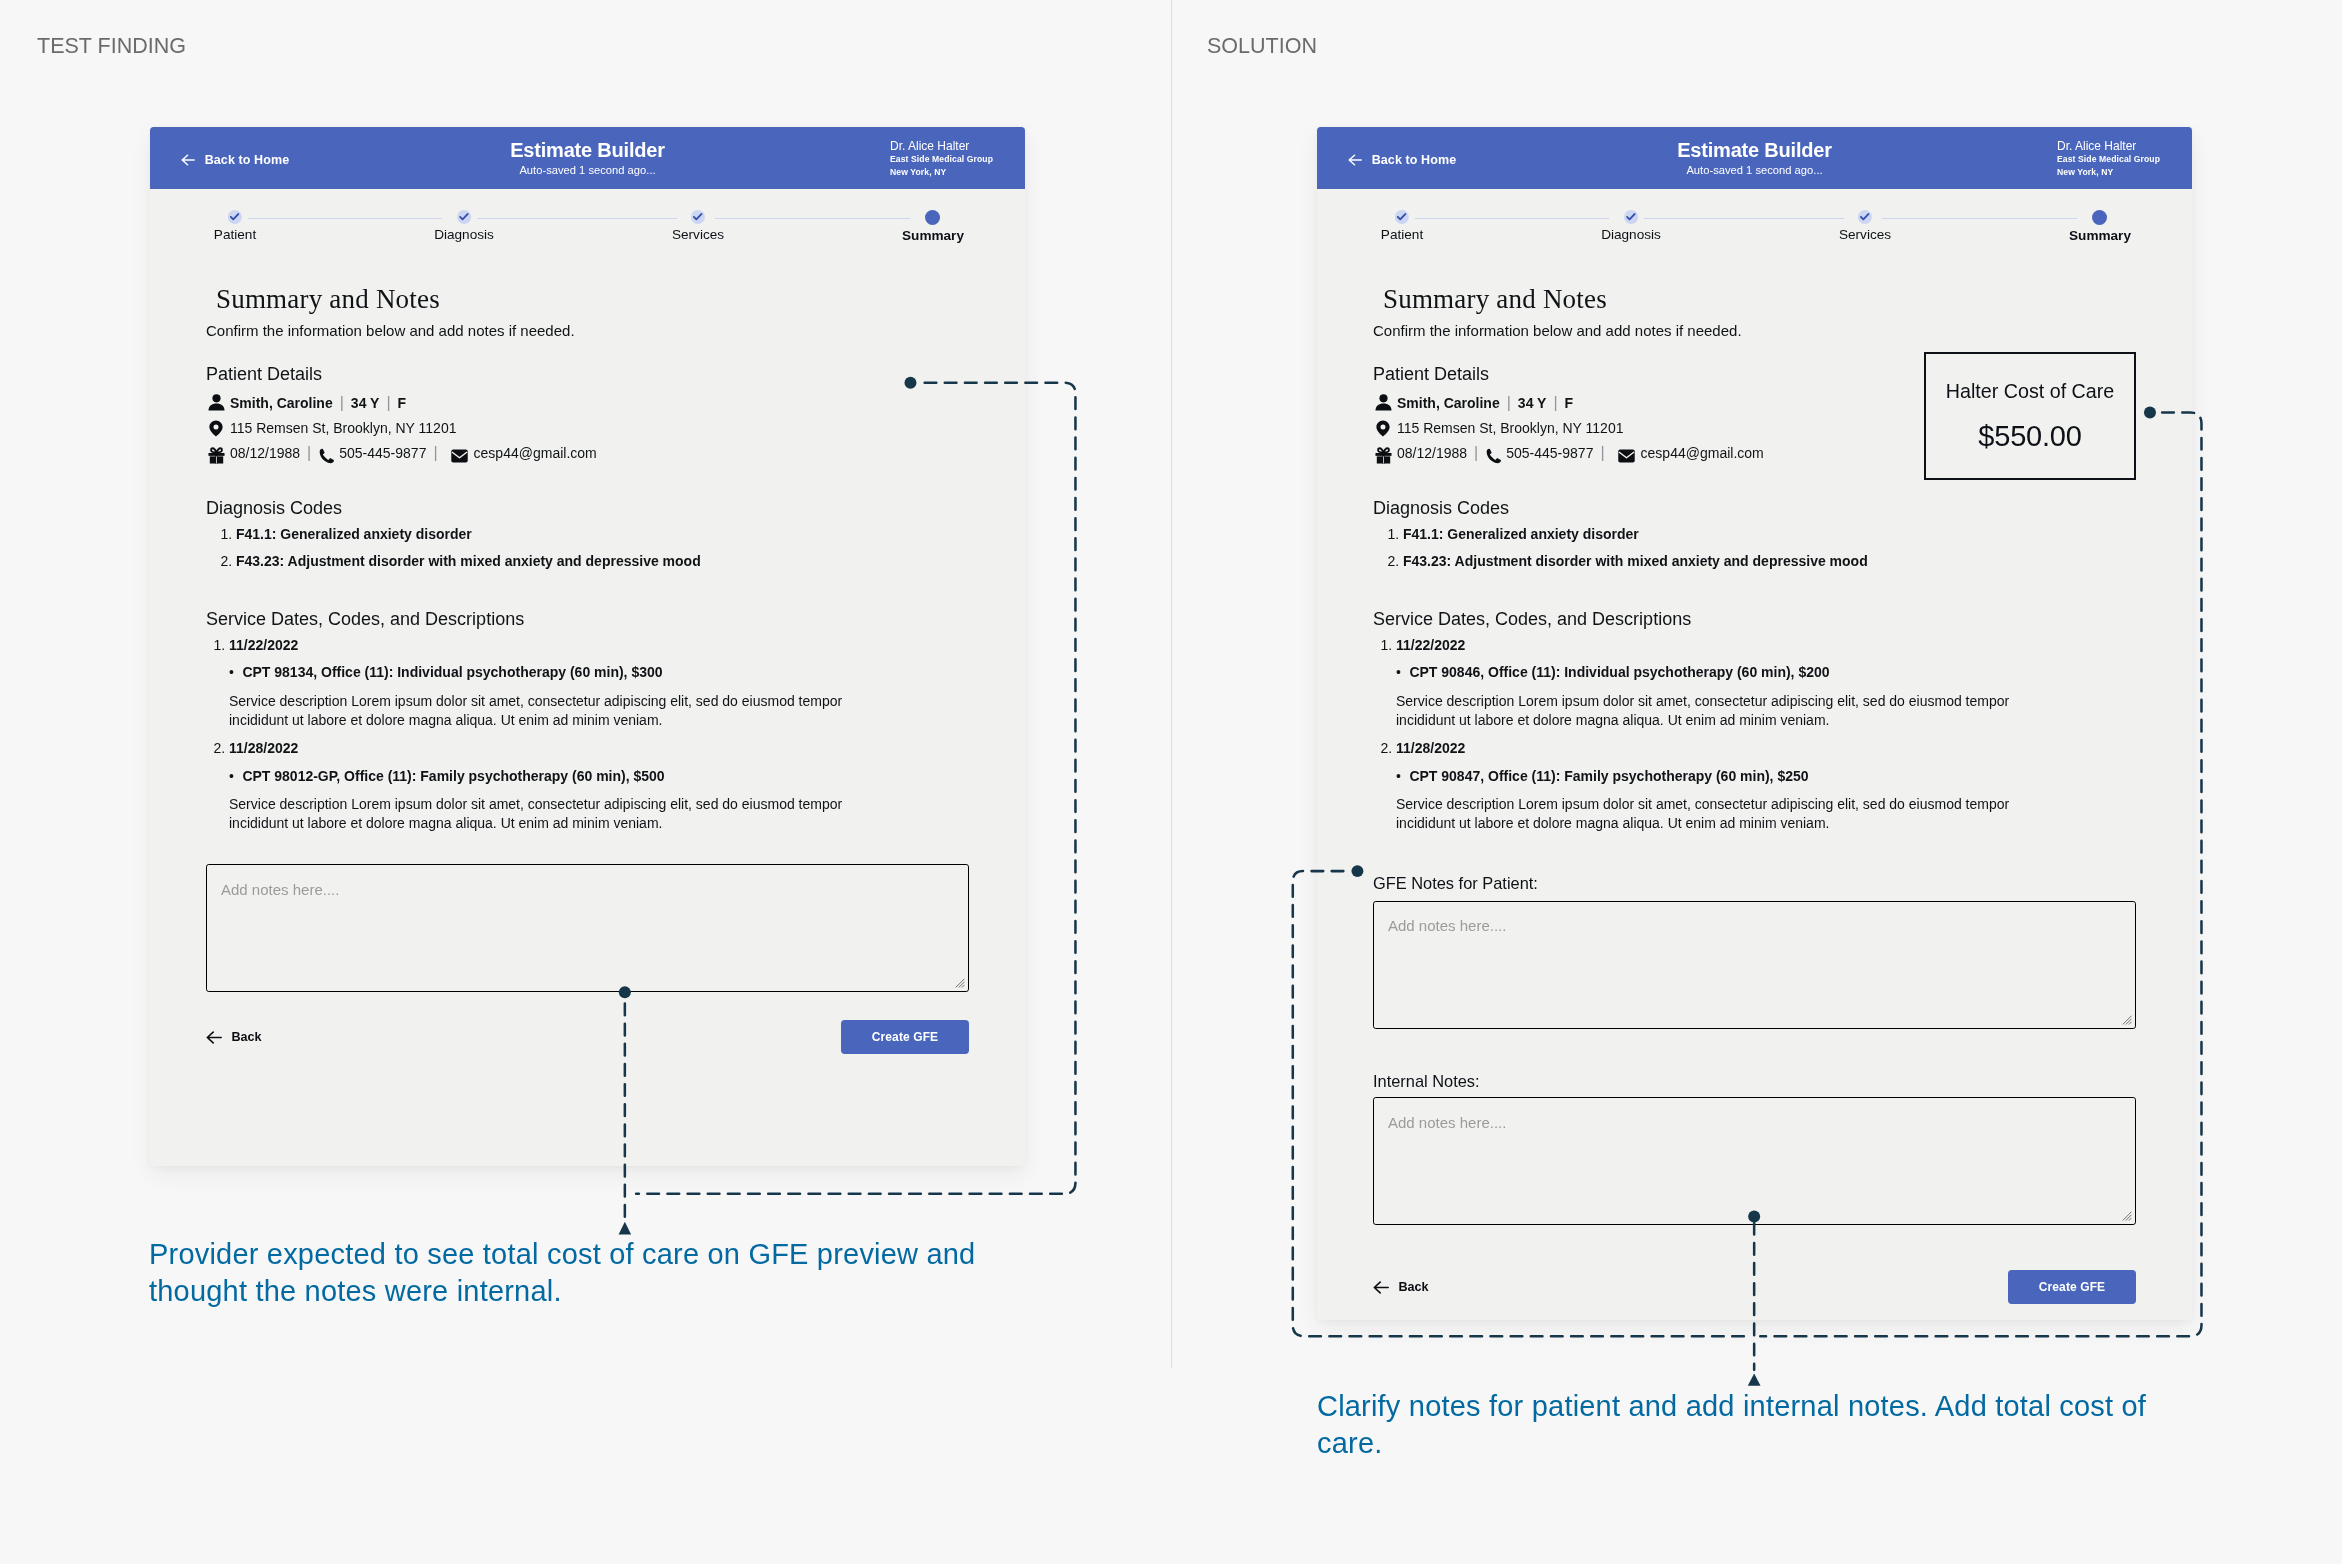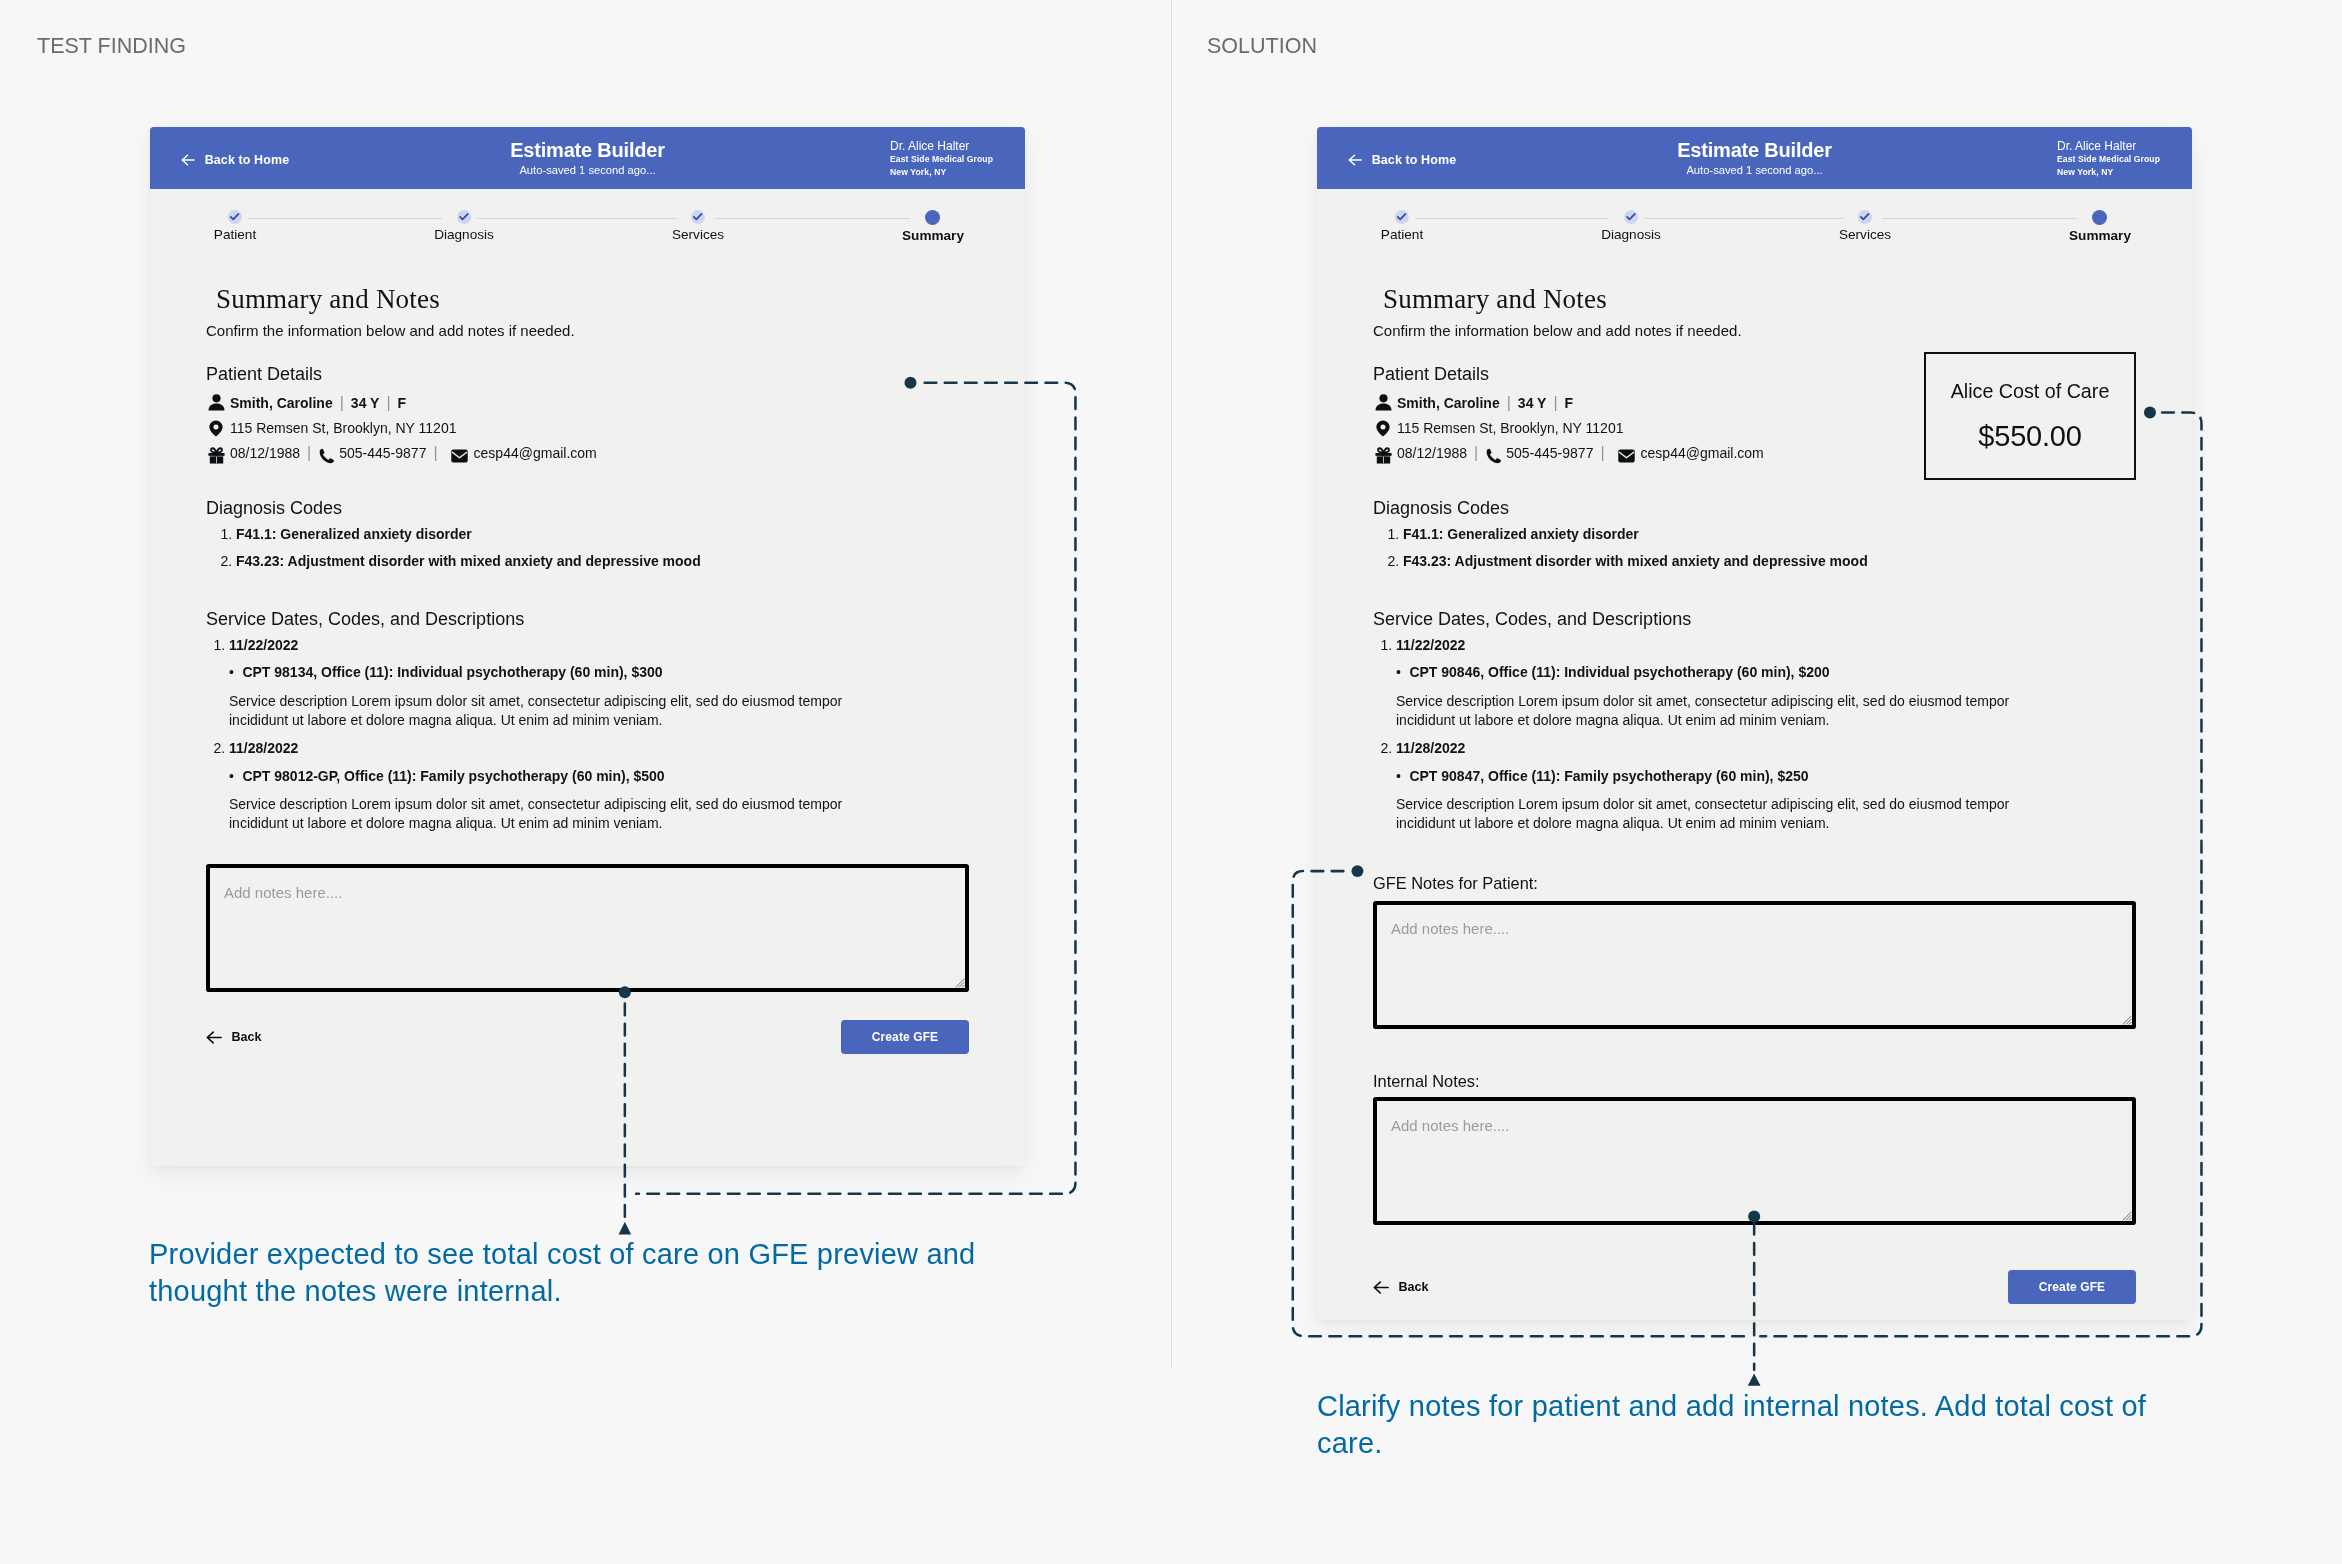--- a/index.html
+++ b/index.html
@@ -58,21 +58,21 @@
 
   ol.svc{margin:9px;padding-left:14px;font-size:14px;line-height:14px;}
   ol.svc>li{margin-top:9.4px;}
   ol.svc>li::marker{font-weight:400;font-size:14px;}
   .dt{font-weight:700;font-size:14px;}
   ul.cpt{margin:13.6px 0 0 0;padding-left:13.4px;line-height:14px;list-style:none;}
   ul.cpt li{font-weight:700;font-size:14px;position:relative;}
   ul.cpt li::before{content:"\2022";position:absolute;left:-13.4px;font-weight:400;}
   .desc{font-size:14px;font-weight:400;margin-top:12.6px;line-height:19px;color:#101316;max-width:646px;}
 
-  .ta{width:100%;box-sizing:border-box;border:4px solid #000000;background:transparent;
+  .ta{width:100%;box-sizing:border-box;border:1px solid #000000;background:transparent;
       border-radius:2.8px;font-family:"Liberation Sans",sans-serif;font-size:15px;color:#0f172a;
       padding:15.5px 14px;resize:none;position:relative;display:block;}
   .ta::placeholder{color:#9b9b9b;opacity:1;}
   .ta-wrap{position:relative;}
   .grip{position:absolute;right:4.2px;bottom:4.2px;width:11.2px;height:11.2px;pointer-events:none;}
 
   .navrow{display:flex;align-items:center;justify-content:space-between;}
   .backbtn{display:flex;align-items:center;gap:9.4px;font-size:12.6px;font-weight:700;color:#0c0f12;}
   .cta{background:#4a66bc;color:#fff;border:none;border-radius:3.7px;font-size:12px;font-weight:700;
        font-family:"Liberation Sans",sans-serif;width:128px;height:34px;cursor:pointer;
@@ -410,21 +410,21 @@
         <svg width="16" height="13" viewBox="0 0 17 14">
             <path d="M16.2 7 H2.1 M7.6 1.2 L1.3 7 L7.6 12.8" fill="none" stroke="#0c0f12" stroke-width="1.75" stroke-linecap="round" stroke-linejoin="round"></path>
           </svg>
         <span>Back</span>
       </div>
       <button class="cta">Create GFE</button>
     </div>
   </div>
 
   <div class="tcc" id="tcc" style="right:56px;top:225px;width:212px;height:128px">
-    <div class="t">Alice Cost of Care</div>
+    <div class="t">Halter Cost of Care</div>
     <div class="v">$550.00</div>
   </div>
 </div>
 
 <svg class="ann" width="2342" height="1565" viewBox="0 0 2500 1670">
   <g stroke="#16364a" fill="none" stroke-width="2.7" stroke-linecap="round" stroke-dasharray="12.5 9">
     <path d="M987 408.2 H1136 Q1148 408.2 1148 420.2 V1262 Q1148 1274 1136 1274 H679"></path>
     <path d="M667 1071 V1300"></path>
     <path d="M1434 929.6 H1392 Q1380 929 1380 941 V1414 Q1380 1426 1392 1426 H1866"></path>
     <path d="M2308 440 H2338 Q2350 440 2350 452 V1414 Q2350 1426 2338 1426 H1879"></path>

